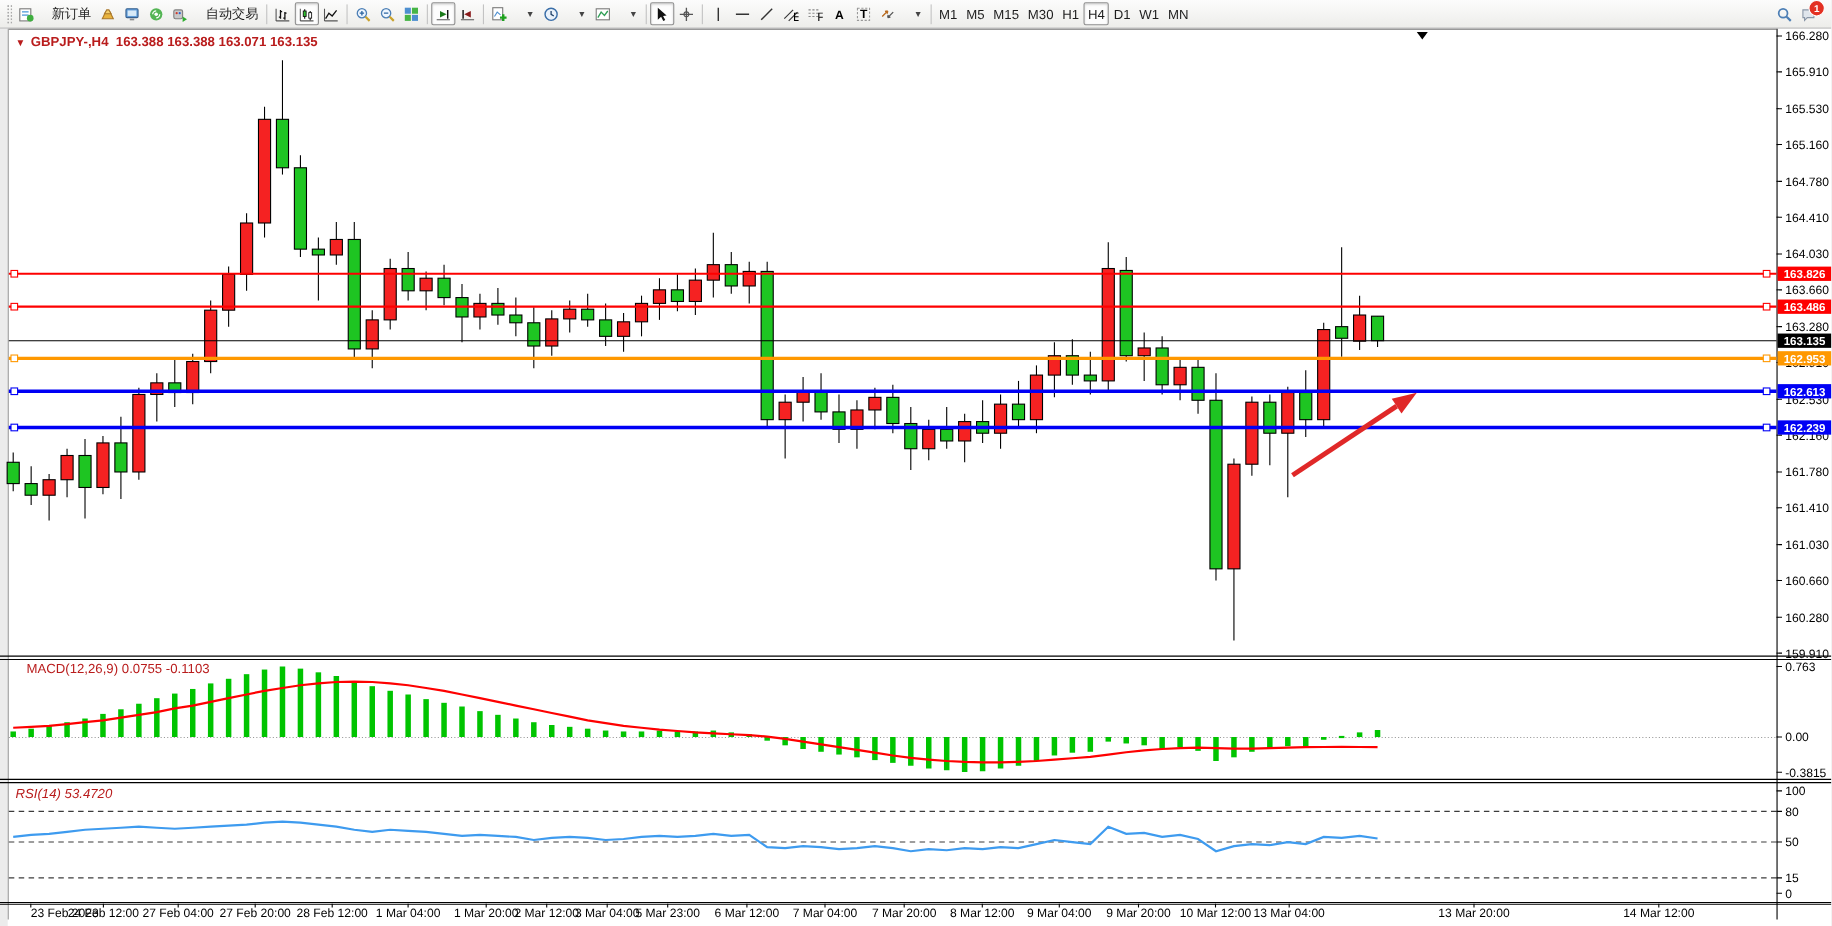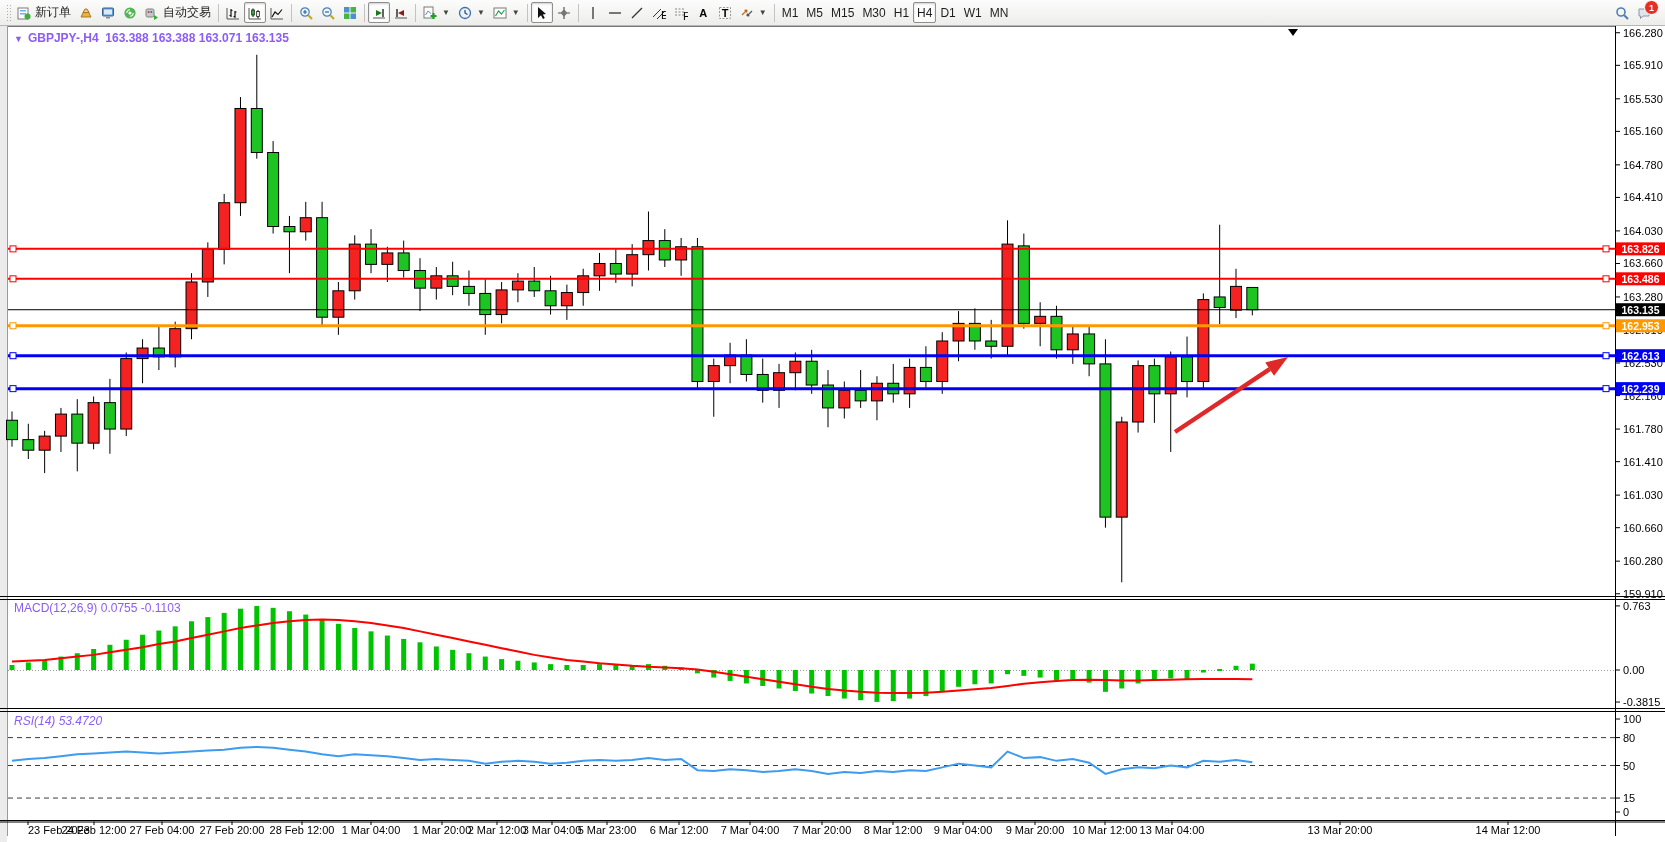--- a/index.html
+++ b/index.html
@@ -1,37 +1,37 @@
 <!DOCTYPE html>
 <html><head>
 <meta charset="utf-8">
 <style>
   html,body{margin:0;padding:0;background:#e8e8e8;}
   #app{position:relative;width:1665px;height:842px;background:#ffffff;font-family:"Liberation Sans",sans-serif;overflow:hidden;}
   
   .toolbar{position:absolute;top:0;left:0;width:1665px;height:26px;background:linear-gradient(#fcfcfc,#ededea);
     border-bottom:1px solid #b6b6b6;display:flex;align-items:center;padding:0 4px;box-sizing:border-box;
     font-size:12px;color:#1d1d1d;z-index:10;}
-  .tb{height:21px;min-width:21px;display:flex;align-items:center;justify-content:center;gap:4px;padding:0 3px;
+  .tb{height:21px;min-width:21px;display:flex;align-items:center;justify-content:center;gap:16px;padding:0 3px;
     border:1px solid transparent;border-radius:2px;background:transparent;font-family:"Liberation Sans",sans-serif;
     font-size:12px;color:#1d1d1d;cursor:default;}
   .tb.active{border-color:#8f8f8f;background:#fdfdfd;box-shadow:inset 0 1px 2px rgba(0,0,0,.18);}
   .sep{width:1px;height:18px;background:#c3c3c3;margin:0 3px;}
   .grip{width:5px;height:18px;margin:0 2px;background-image:radial-gradient(circle,#a9a9a9 35%,transparent 40%);background-size:3px 3px;}
   .caret{font-size:8px;color:#444;margin-left:1px;}
   .tfgroup{display:flex;align-items:center;}
   .spacer{flex:1;}
   .icon14{width:14px;height:14px;display:inline-block;}
   .badge{position:absolute;top:-3px;right:-5px;background:#e33022;color:#fff;border-radius:50%;width:13px;height:13px;
     font-size:9px;display:flex;align-items:center;justify-content:center;font-weight:bold;border:1px solid #fff;}
   
-  .ov{position:absolute;z-index:5;font-size:12px;color:#8b5cf6;white-space:nowrap;}
+  .ov{position:absolute;z-index:5;font-size:12px;color:#b91c1c;white-space:nowrap;}
   #chart-title{left:14px;top:31px;font-weight:bold;}
   #chart-title .tri{font-size:9px;margin-right:5px;}
-  #macd-label{left:14px;top:601px;}
+  #macd-label{left:24px;top:601px;}
   #rsi-label{left:14px;top:714px;font-style:italic;}
   svg text{font-family:"Liberation Sans",sans-serif;font-size:11px;fill:#000;}
   svg .axlbl{font-size:11px;}
   svg .linelbl{font-size:10.5px;font-weight:bold;fill:#fff;}
 </style>
 </head>
 <body>
 
 <div id="app">
 

